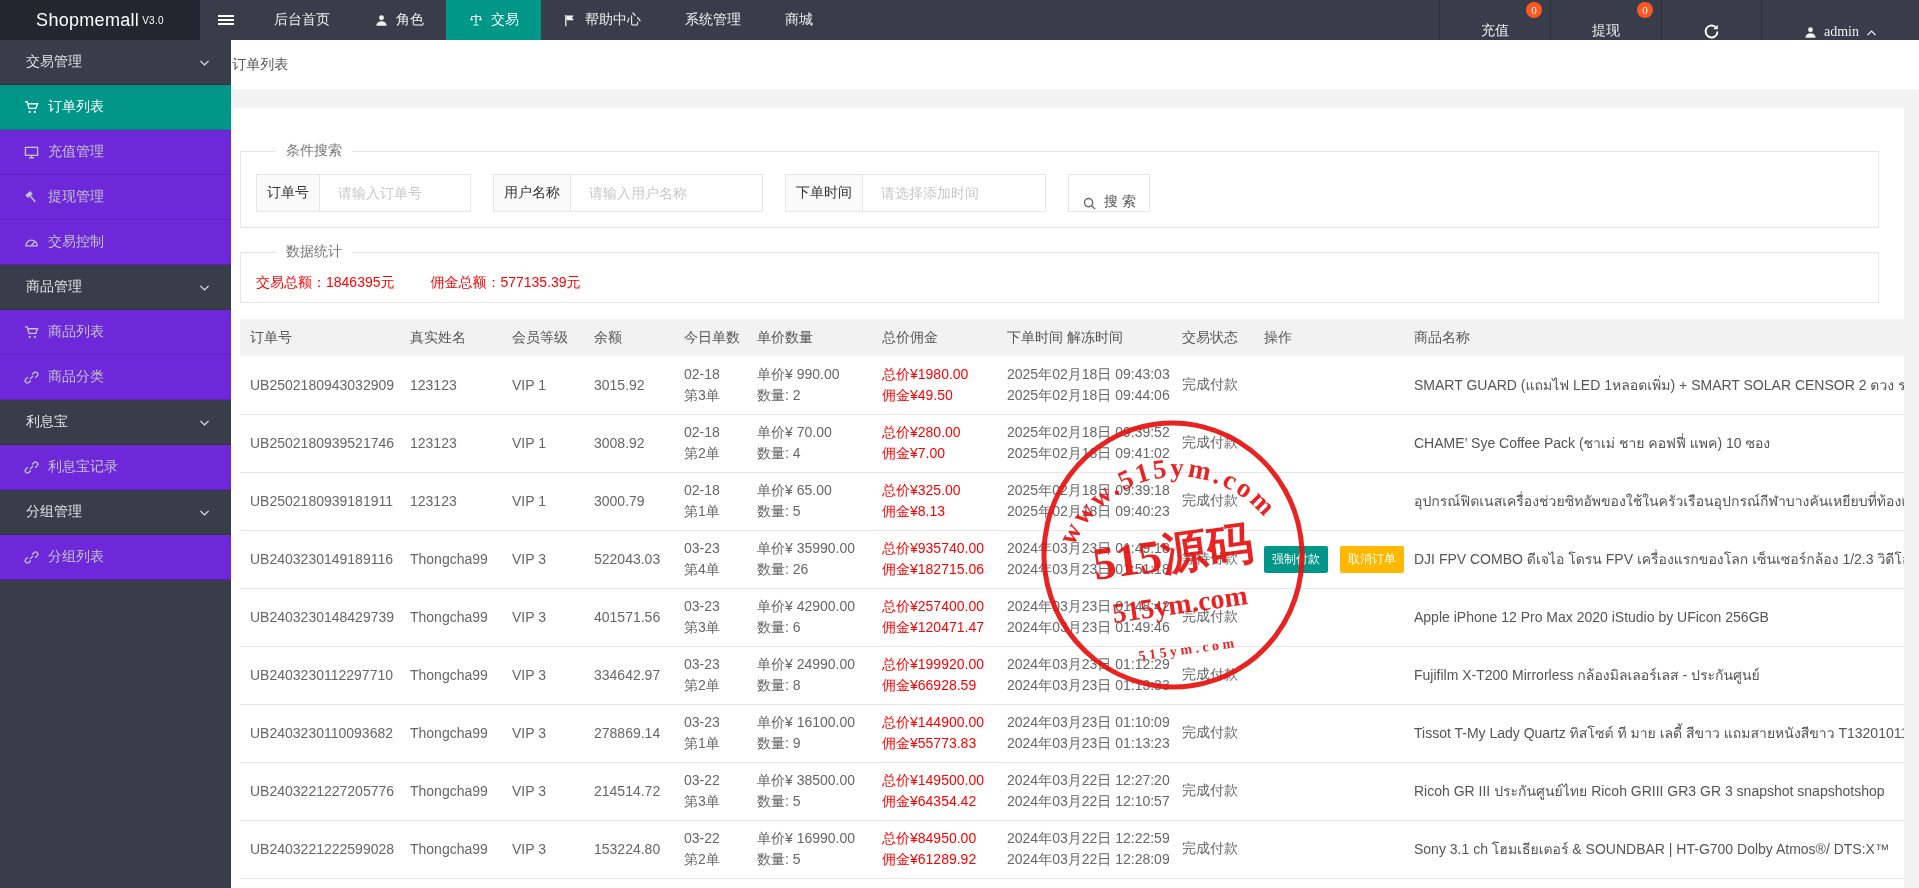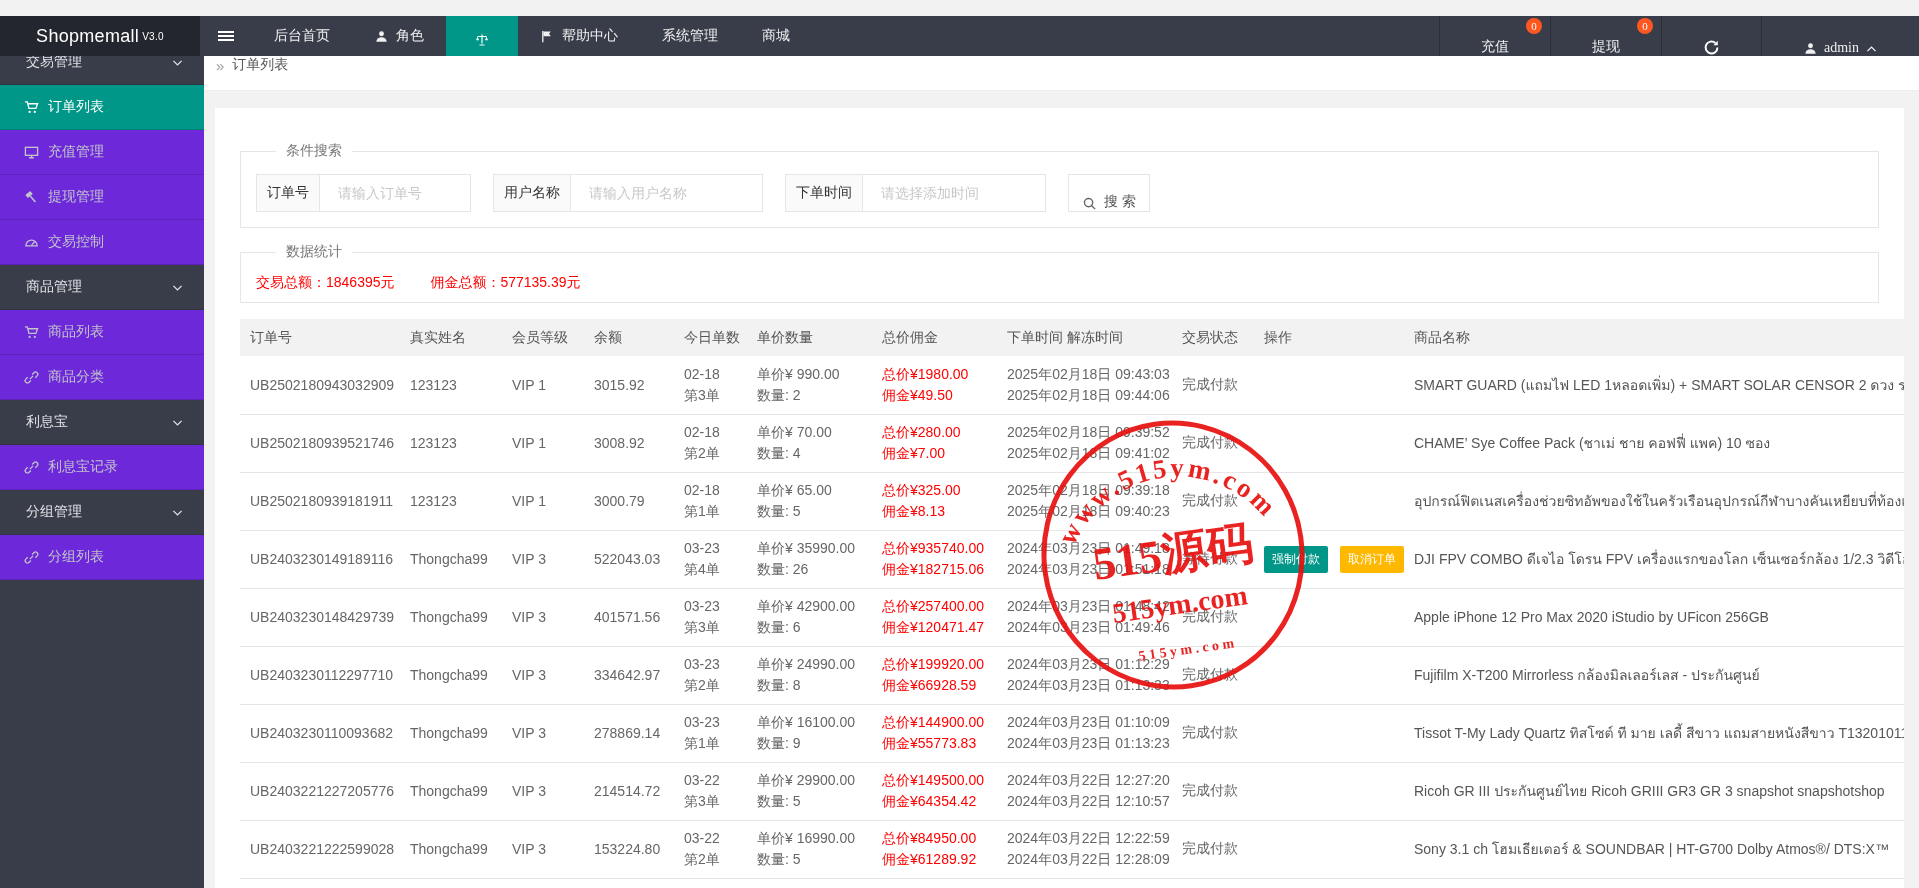--- a/index.html
+++ b/index.html
@@ -1,39 +1,39 @@
 <!DOCTYPE html>
 <html><head>
 <meta charset="utf-8">
 <style>
   * { margin:0; padding:0; box-sizing:border-box; }
   html,body { width:1919px; height:888px; overflow:hidden; background:#F2F2F2;
     font-family:"Liberation Sans","DejaVu Sans",sans-serif; }
 
   
   .topbar { position:absolute; left:0; top:0; width:1919px; height:40px;
-    background:#393D49; display:flex; align-items:stretch; color:#f0f0f0; z-index:20;margin-top:16px; }
+    background:#393D49; display:flex; align-items:stretch; color:#f0f0f0; z-index:20; }
   .logo { width:200px; background:#23262E; display:flex; align-items:center; justify-content:center;
     color:#fff; font-size:18px; letter-spacing:.3px; }
   .logo sup { font-size:10px; margin-left:3px; }
   .burger { width:52px; display:flex; align-items:center; justify-content:center; cursor:pointer; }
   .burger span { display:block; width:16px; }
   .burger i { display:block; height:2px; background:#fff; margin:2px 0; }
   .nav { display:flex; }
-  .nav-item { display:flex; align-items:center; gap:7px; padding:16px 22px; font-size:14px; cursor:pointer; }
-  .nav-item.active { background:#009688; color:#fff;flex-direction:column; }
+  .nav-item { display:flex; align-items:center; gap:7px; padding:0 22px; font-size:14px; cursor:pointer; }
+  .nav-item.active { background:#009688; color:#fff; }
   .top-right { margin-left:auto; display:flex; align-items:stretch; }
   .tr-item { position:relative; display:flex; align-items:flex-end; gap:6px; padding:0 41px;
     font-size:14px; cursor:pointer; border-left:1px solid rgba(0,0,0,.22);font-family:Liberation Serif, serif; }
   .badge { position:absolute; top:2px; right:8px; min-width:16px; height:16px; line-height:16px;
     background:#FF5722; color:#fff; border-radius:8px; font-size:11px; text-align:center; padding:0 4px; }
   .icon { display:inline-flex; }
 
   
-  .sidebar { position:absolute; left:0; top:40px; width:204px; bottom:0; background:#393D49; z-index:10; }
+  .sidebar { position:absolute; left:0; top:40px; width:231px; bottom:0; background:#393D49; z-index:10; }
   .side-parent { height:45px; display:flex; align-items:center; justify-content:space-between;
     padding:0 20px 0 26px; color:#e2e3e7; font-size:14px; cursor:pointer;
     border-bottom:1px solid rgba(0,0,0,.14); }
   .side-child { height:45px; display:flex; align-items:center; gap:9px; padding-left:24px;
     background:#6d28d9; color:#c2c5cc; font-size:14px; cursor:pointer;
     border-bottom:1px solid rgba(0,0,0,.14); }
   .side-child.active { background:#009688; color:#fff; }
 
   
   .main { position:absolute; left:200px; top:40px; right:0; bottom:0; background:#F2F2F2; overflow:hidden; }
@@ -536,21 +536,21 @@
   <tr>
     <td>UB2403221227205776</td>
     <td>Thongcha99</td>
     <td>VIP 3</td>
     <td>214514.72</td>
     <td>
                   <div>03-22</div>
                   <div>第3单</div>
                 </td>
     <td>
-                  <div>单价¥ 29900.00</div>
+                  <div>单价¥ 38500.00</div>
                   <div>数量: 5</div>
                 </td>
     <td class="red">
                   <div>总价¥149500.00</div>
                   <div>佣金¥64354.42</div>
                 </td>
     <td>
                   <div>2024年03月22日 12:27:20</div>
                   <div>2024年03月22日 12:10:57</div>
                 </td>

